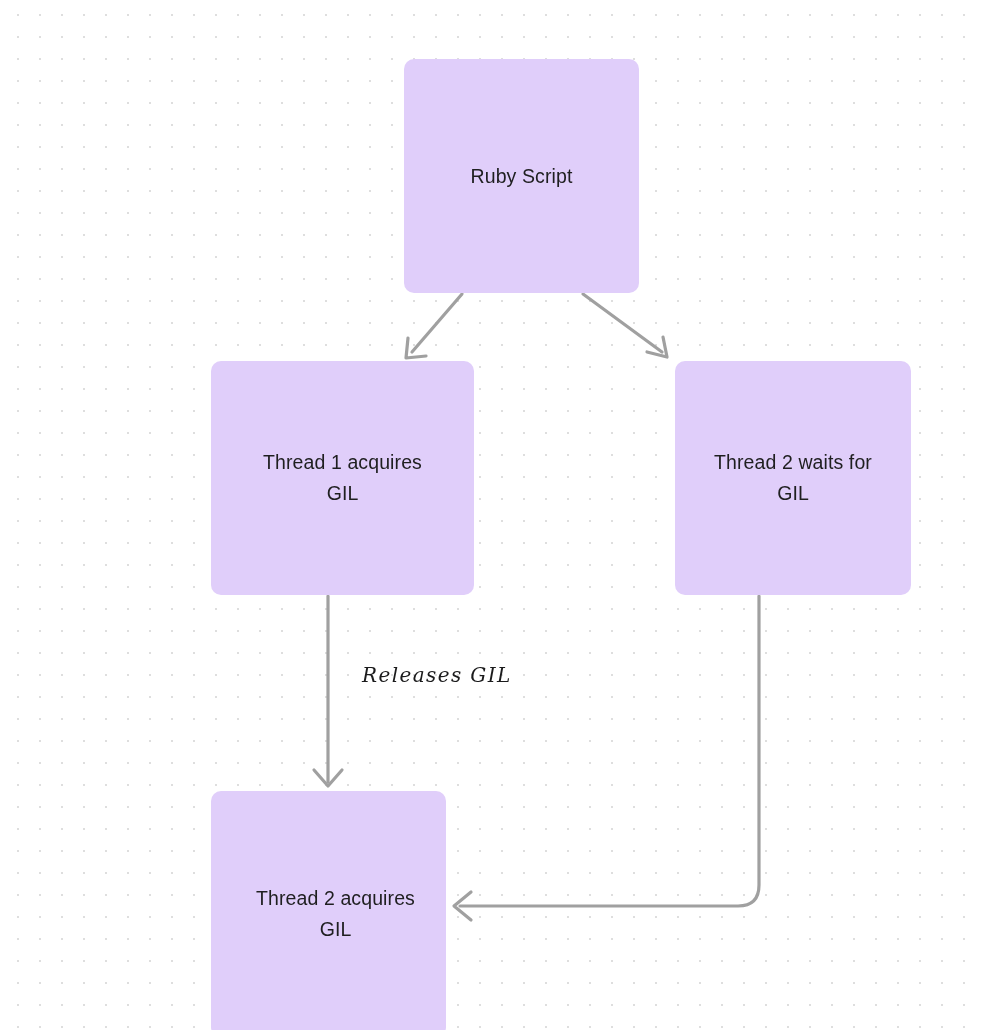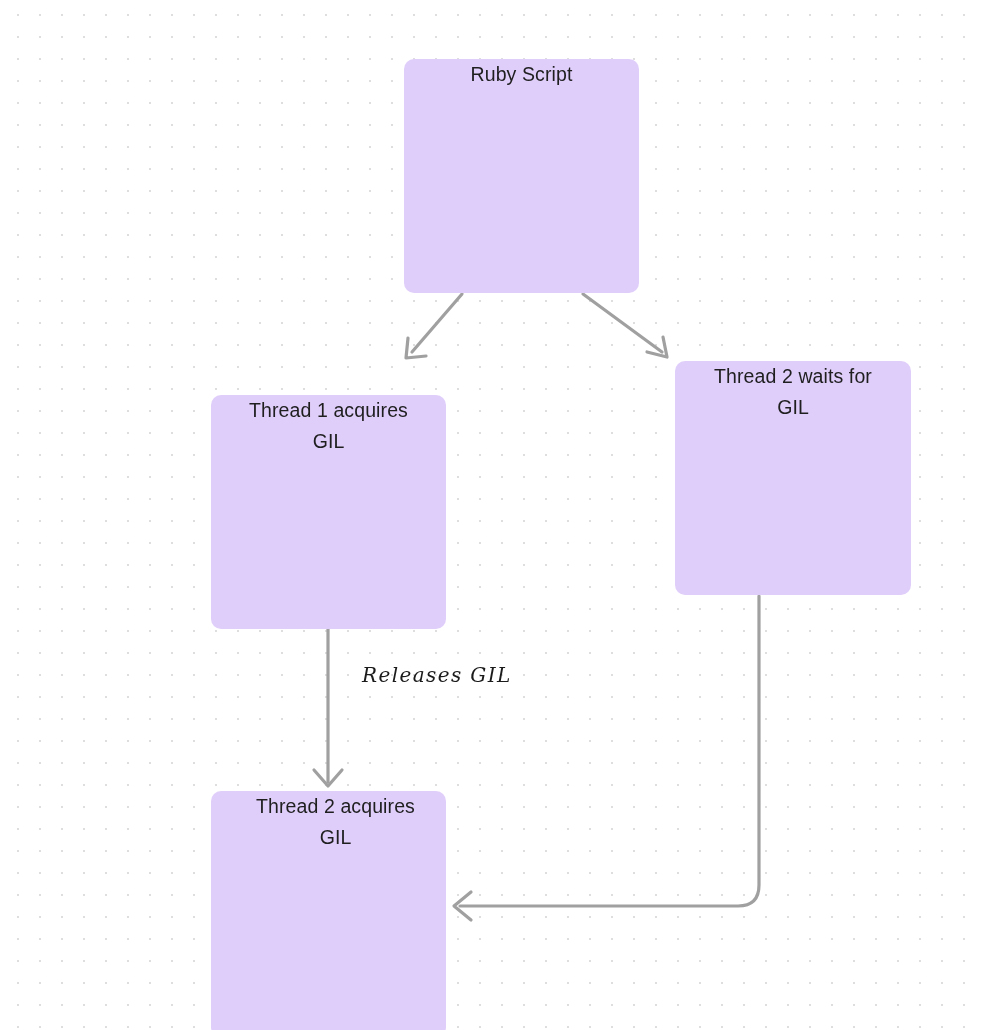--- a/index.html
+++ b/index.html
@@ -29,20 +29,21 @@
     height: 1030px;
     pointer-events: none;
   }
 
   .node {
     position: absolute;
     box-sizing: border-box;
     background: #E0CEFA;
     border-radius: 10px;
     display: flex;
+    align-items: center;
     justify-content: center;
     text-align: center;
     color: #1f1f20;
     font-size: 19.5px;
     line-height: 31px;
     font-family: "Liberation Sans", sans-serif;
     letter-spacing: 0.1px;
     padding: 0 14px;
   }
 
@@ -54,23 +55,22 @@
   #node-ruby-script {
     left: 404px;
     top: 59px;
     width: 235px;
     height: 234px;
   }
 
   #node-thread1-acquires {
     left: 211px;
     top: 361px;
-    width: 235px;
+    width: 263px;
     height: 234px;
-    margin-top: 34px;
   }
 
   #node-thread2-waits {
     left: 675px;
     top: 361px;
     width: 236px;
     height: 234px;
   }
 
   #node-thread2-acquires {

